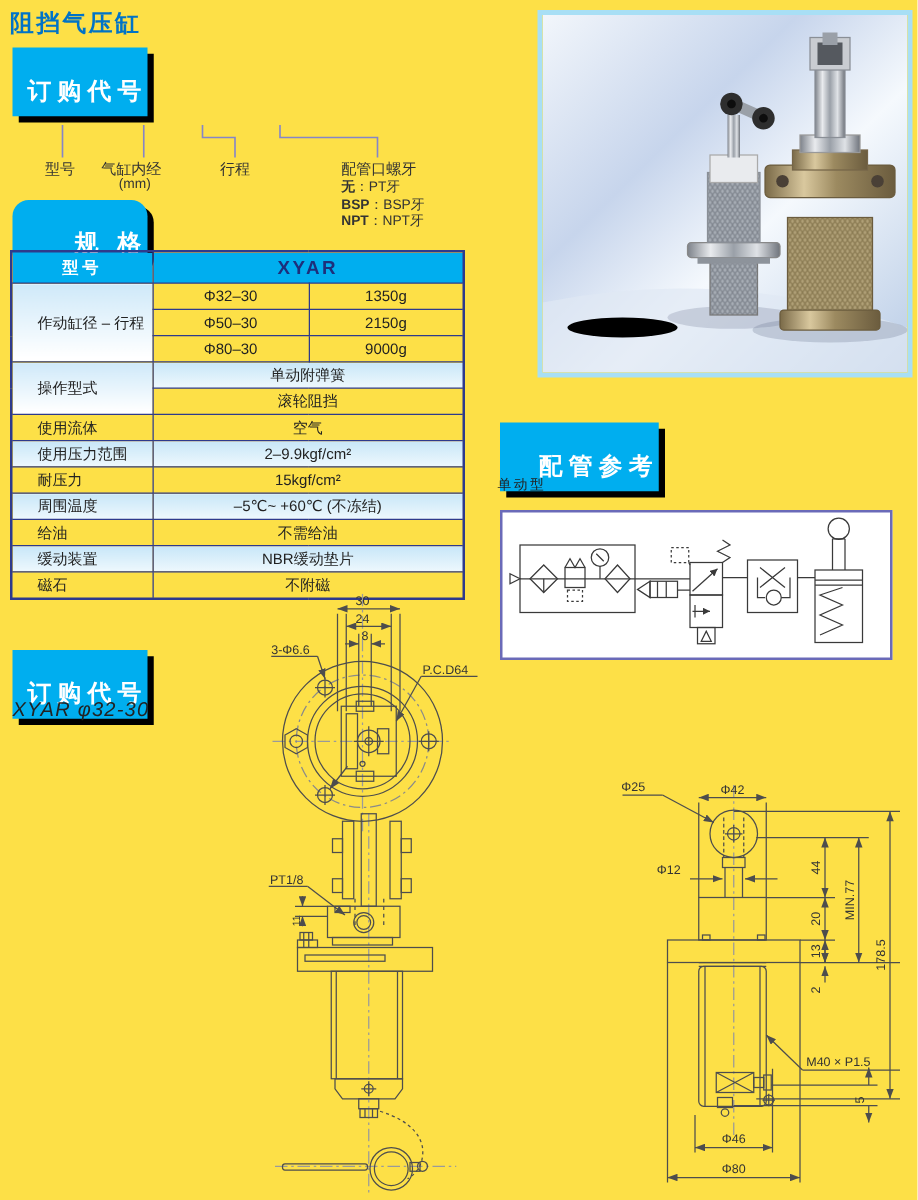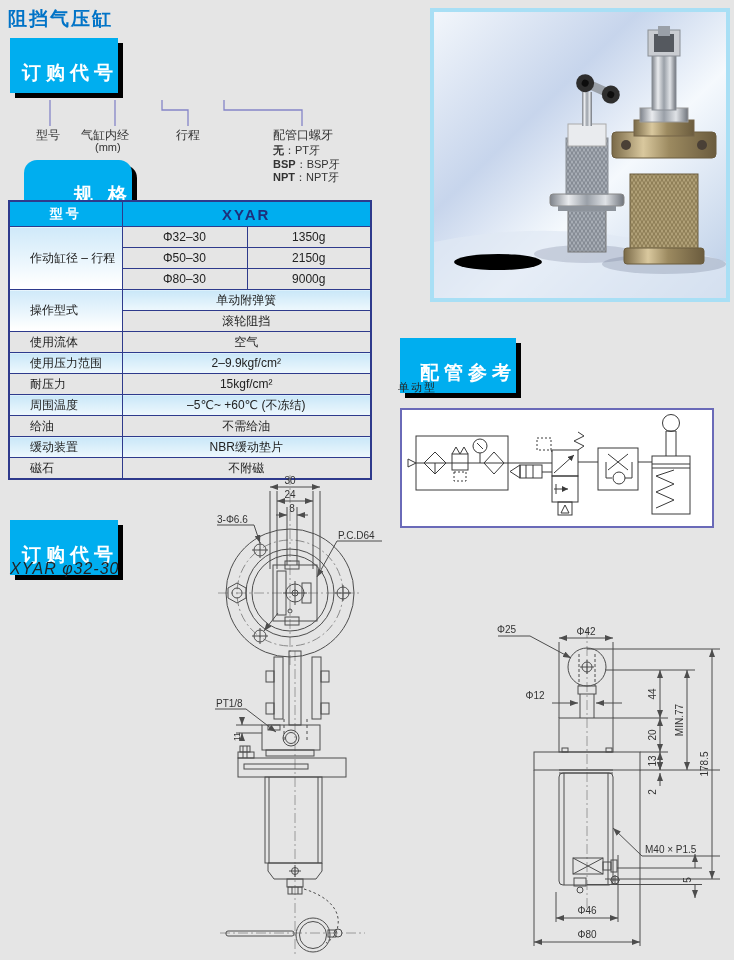--- a/index.html
+++ b/index.html
@@ -1,28 +1,28 @@
 <!DOCTYPE html>
 <html><head>
 <meta charset="utf-8">
 <style>
   html,body{margin:0;padding:0;background:#fff;}
-  .page{position:relative;width:734px;height:960px;background:#e5e5e5;overflow:hidden;
+  .page{position:relative;width:734px;height:960px;background:#fde047;overflow:hidden;
         font-family:"Liberation Sans","DejaVu Sans",sans-serif;color:#222;}
 
   .page-title{position:absolute;left:8px;top:6px;font-size:19px;font-weight:bold;
               color:#0073C7;letter-spacing:2px;}
 
   .badge{position:absolute;background:#00AEEF;color:#fff;font-weight:bold;font-size:19px;
          letter-spacing:5px;text-align:right;width:108px;padding:22px 0 7px;
          box-shadow:5px 5px 0 #000;}
   .badge.b1{left:10px;top:38px;}
-  .badge.b2{left:24px;top:160px;border-radius:13px;}
+  .badge.b2{left:10px;top:160px;border-radius:13px;}
   .badge.b3{left:10px;top:520px;}
-  .badge.b4{left:400px;top:338px;width:116px;}
+  .badge.b4{left:400px;top:338px;width:127px;}
 
   .order-code{position:absolute;left:16px;top:72px;font-size:23px;font-weight:bold;
               color:#141414;letter-spacing:1px;white-space:nowrap;}
   .order-code .seg{display:inline-block;border-bottom:2px solid #141414;padding:0 3px 1px;}
   .order-code .sep{display:inline-block;padding:0 4px;}
 
   .leader-svg{position:absolute;left:0;top:100px;}
 
   .ann{position:absolute;font-size:12px;color:#333;white-space:nowrap;}
   .ann.f0{left:36px;top:127px;}

